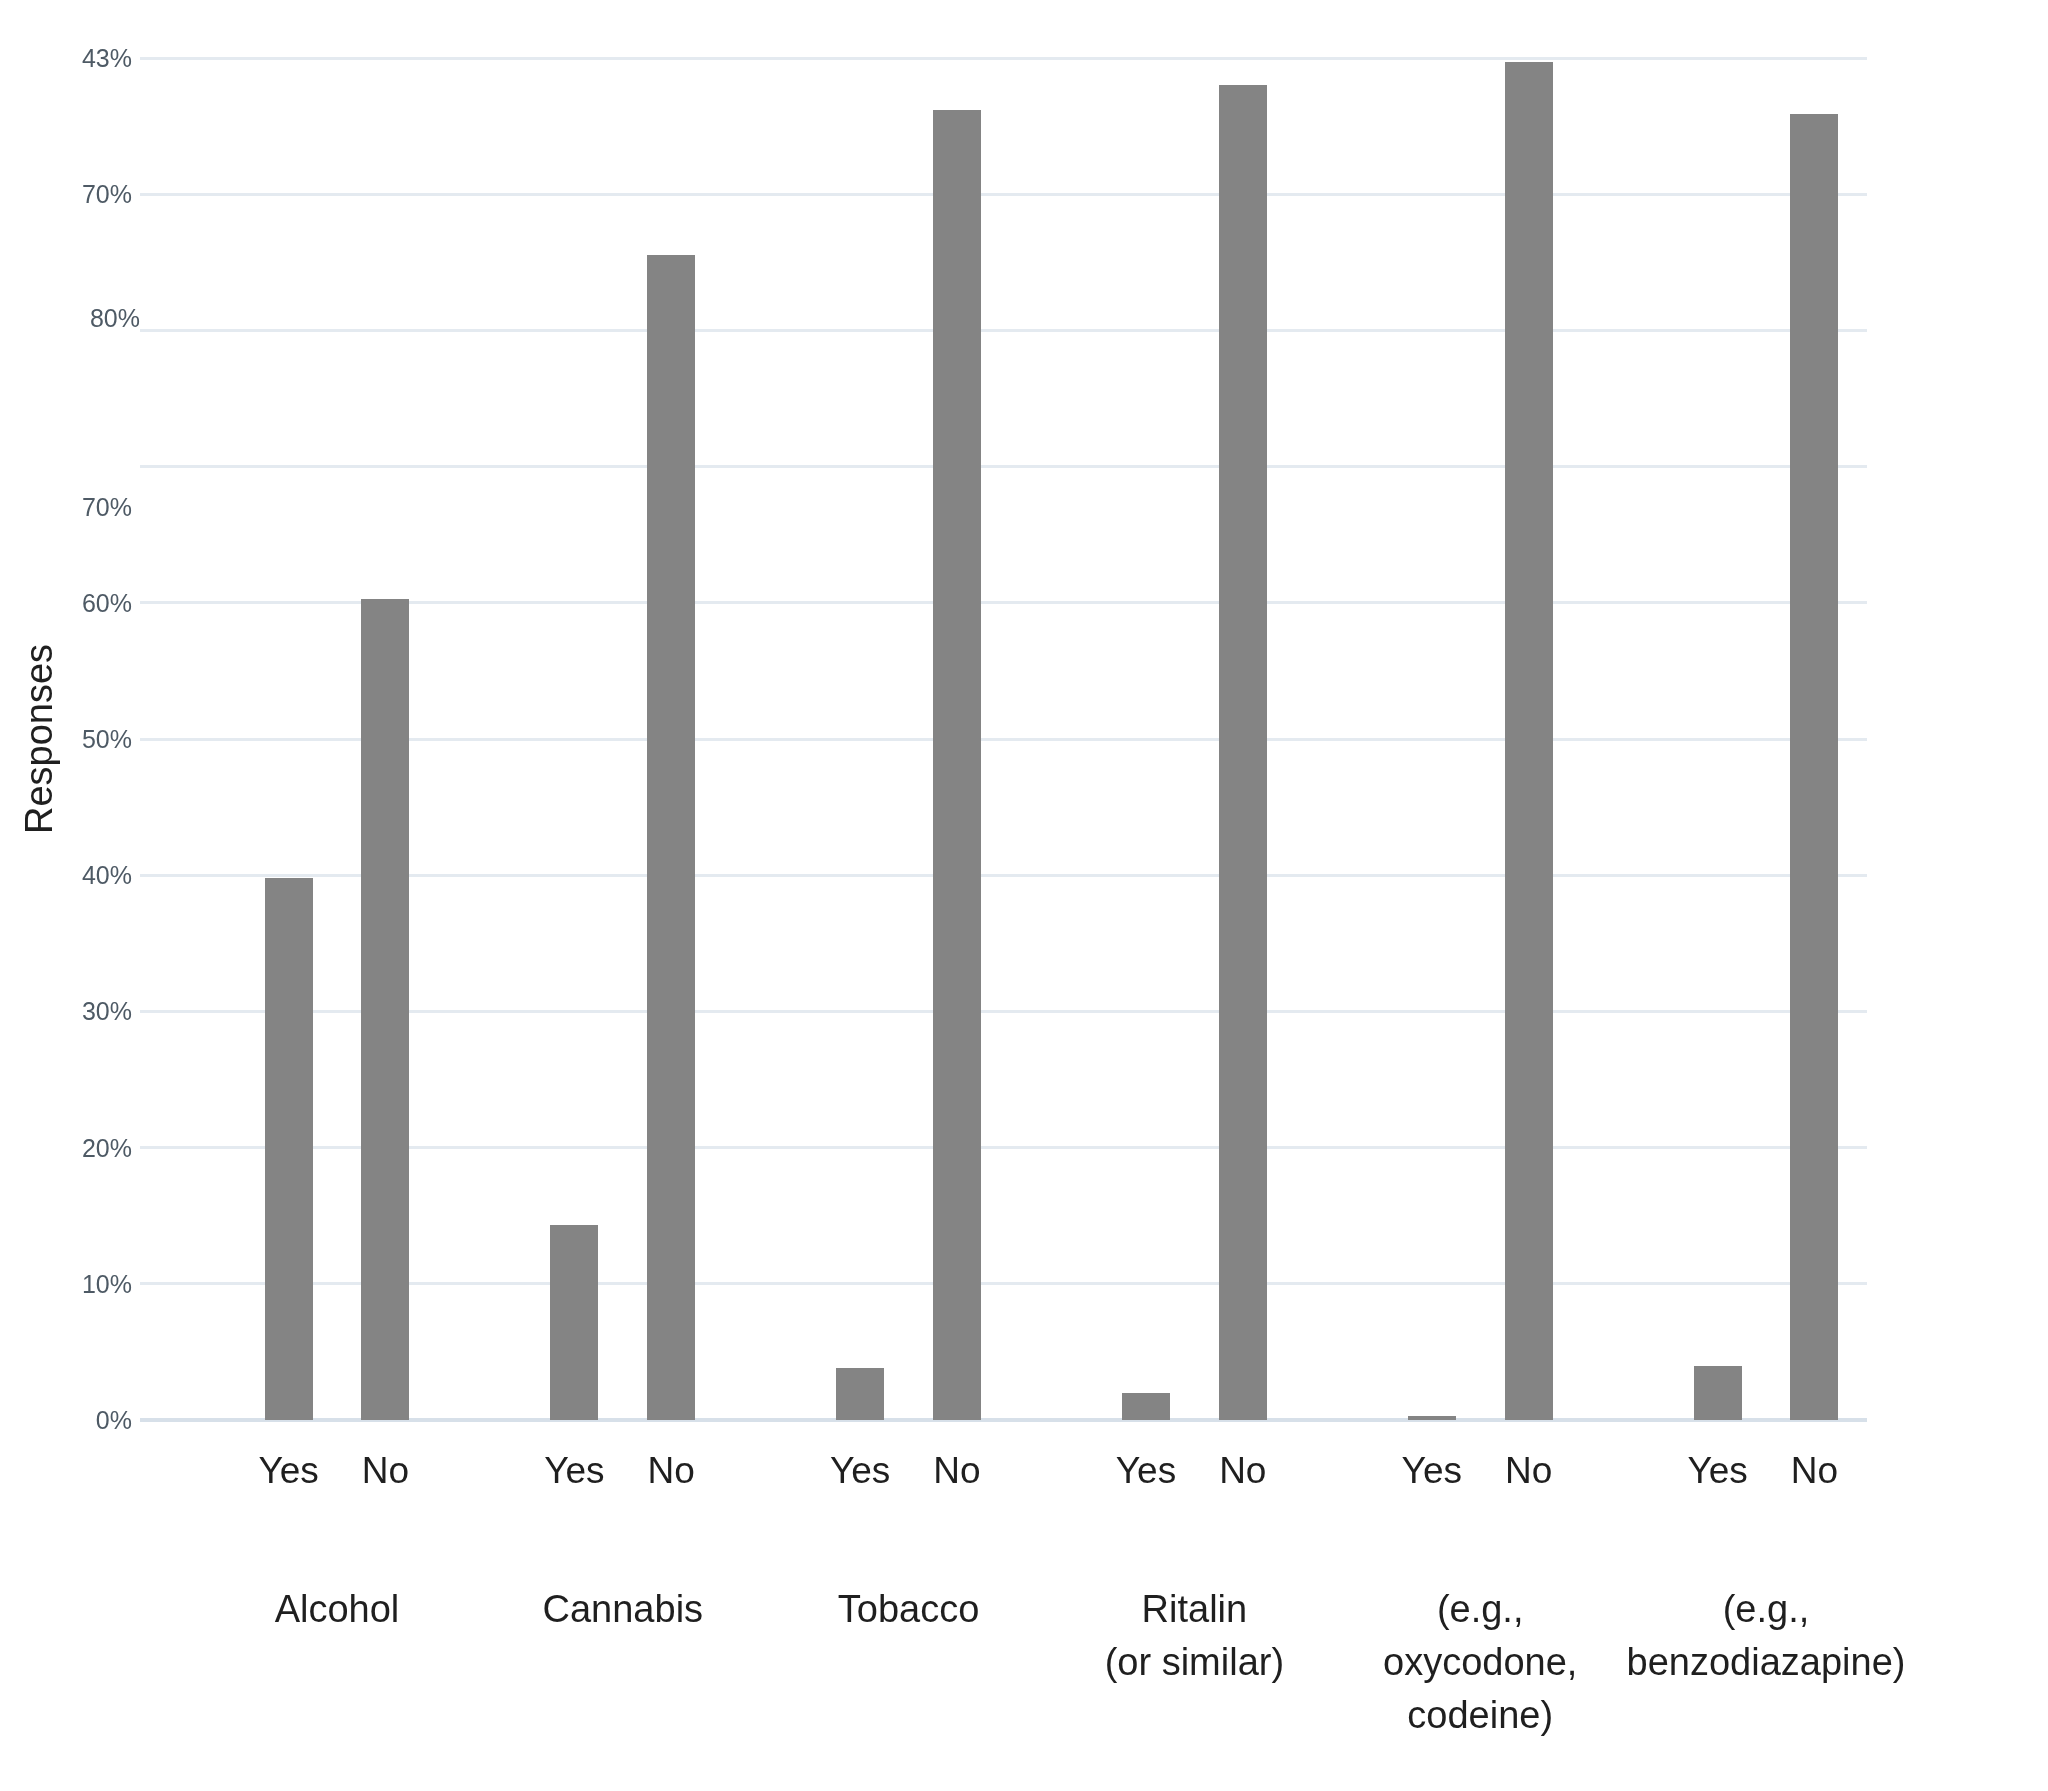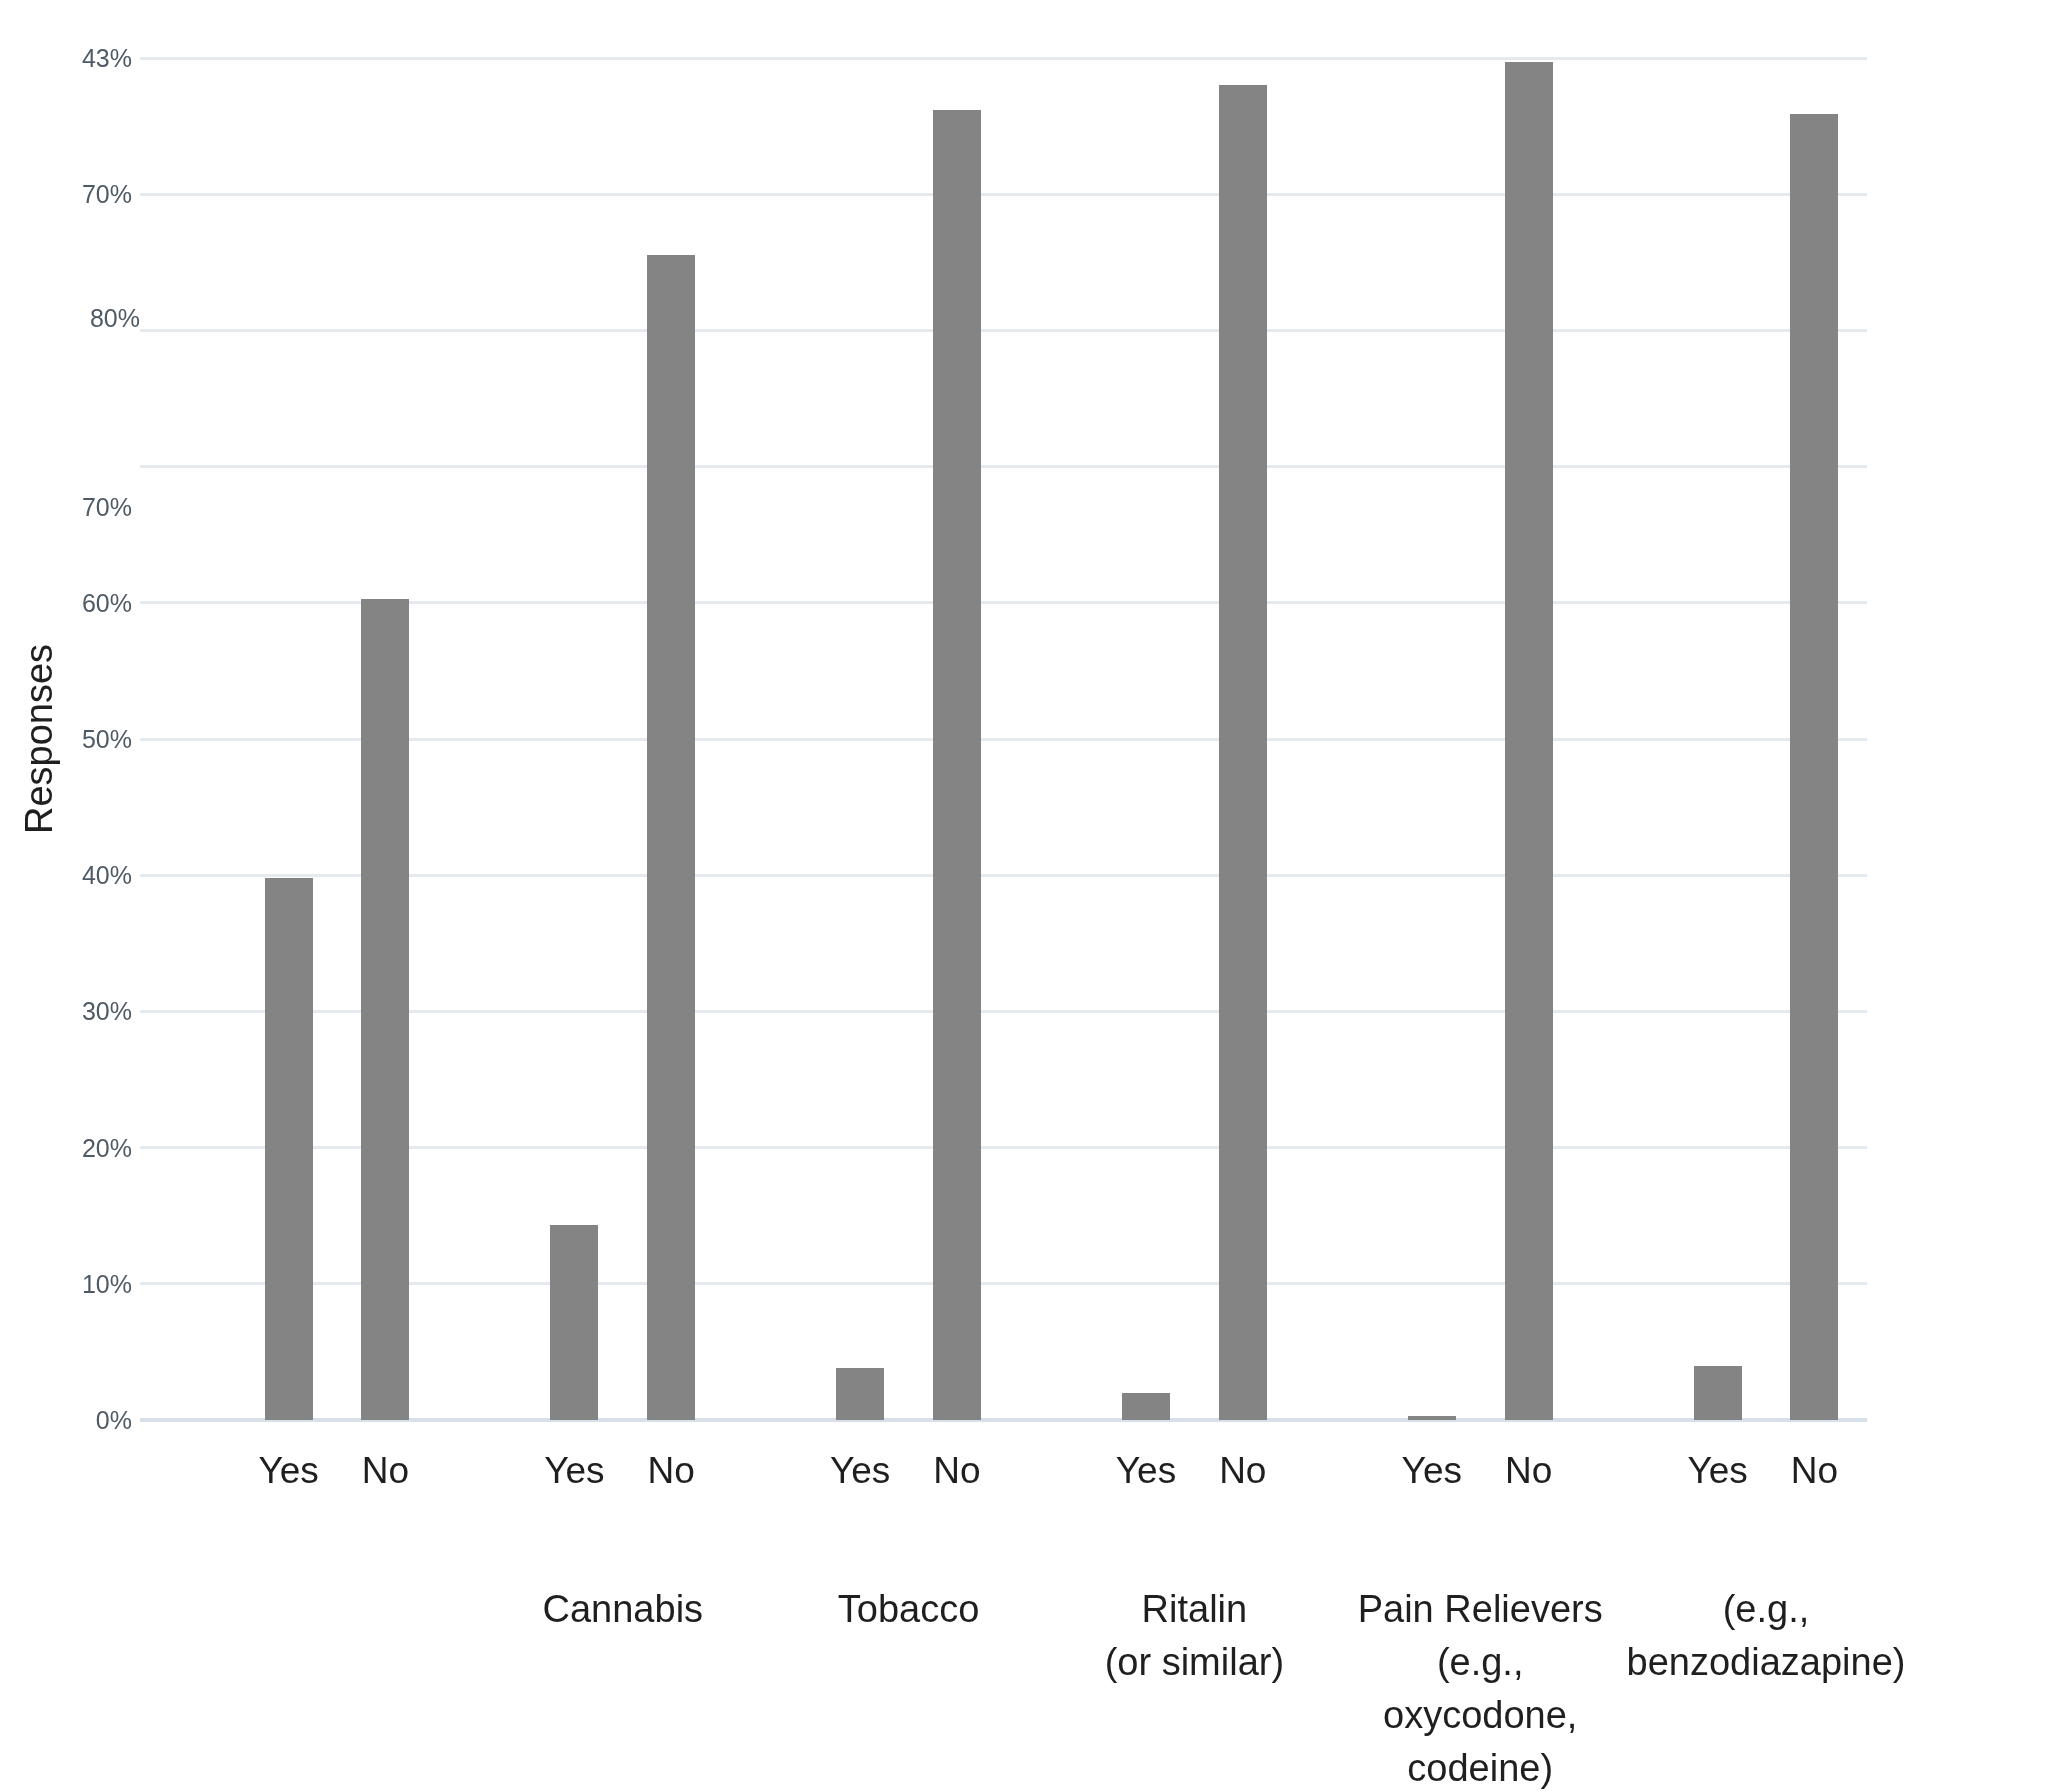--- a/index.html
+++ b/index.html
@@ -57,20 +57,23 @@
     <div class="gridline" style="left: 140px; width: 1727px; top: 328.9px;"></div>
     <div class="ytick" style="left: 0px; top: 302px; padding-left: 8px;">80%</div>
     <div class="gridline" style="left: 140px; width: 1727px; top: 192.7px;"></div>
     <div class="ytick" style="left: 0px; top: 178.2px;">70%</div>
     <div class="gridline" style="left: 140px; width: 1727px; top: 56.5px;"></div>
     <div class="ytick" style="left: 0px; top: 42px;">43%</div>
     <div class="bar" style="left: 264.6px; top: 877.924px; width: 48px; height: 542.076px;"></div>
     <div class="sublabel" style="left: 218.6px; top: 1450px;">Yes</div>
     <div class="bar" style="left: 361.4px; top: 598.714px; width: 48px; height: 821.286px;"></div>
     <div class="sublabel" style="left: 315.4px; top: 1450px;">No</div>
+    <div class="cat" style="left: 157px; top: 1583px;">
+      <div>Alcohol</div>
+    </div>
     <div class="bar" style="left: 550.4px; top: 1225.23px; width: 48px; height: 194.766px;"></div>
     <div class="sublabel" style="left: 504.4px; top: 1450px;">Yes</div>
     <div class="bar" style="left: 647.2px; top: 255.49px; width: 48px; height: 1164.51px;"></div>
     <div class="sublabel" style="left: 601.2px; top: 1450px;">No</div>
     <div class="cat" style="left: 442.8px; top: 1583px;">
       <div>Cannabis</div>
     </div>
     <div class="bar" style="left: 836.2px; top: 1368.24px; width: 48px; height: 51.756px;"></div>
     <div class="sublabel" style="left: 790.2px; top: 1450px;">Yes</div>
     <div class="bar" style="left: 933px; top: 109.756px; width: 48px; height: 1310.24px;"></div>
@@ -84,21 +87,20 @@
     <div class="sublabel" style="left: 1172.8px; top: 1450px;">No</div>
     <div class="cat" style="left: 1014.4px; top: 1583px;">
       <div>Ritalin</div>
       <div>(or similar)</div>
     </div>
     <div class="bar" style="left: 1407.8px; top: 1415.91px; width: 48px; height: 4.086px;"></div>
     <div class="sublabel" style="left: 1361.8px; top: 1450px;">Yes</div>
     <div class="bar" style="left: 1504.6px; top: 62.086px; width: 48px; height: 1357.91px;"></div>
     <div class="sublabel" style="left: 1458.6px; top: 1450px;">No</div>
     <div class="cat" style="left: 1300.2px; top: 1583px;">
-      <div>Pain Relievers</div>
       <div>(e.g.,</div>
       <div>oxycodone,</div>
       <div>codeine)</div>
     </div>
     <div class="bar" style="left: 1693.6px; top: 1365.52px; width: 48px; height: 54.48px;"></div>
     <div class="sublabel" style="left: 1647.6px; top: 1450px;">Yes</div>
     <div class="bar" style="left: 1790.4px; top: 113.842px; width: 48px; height: 1306.16px;"></div>
     <div class="sublabel" style="left: 1744.4px; top: 1450px;">No</div>
     <div class="cat" style="left: 1586px; top: 1583px;">
       <div>(e.g.,</div>

